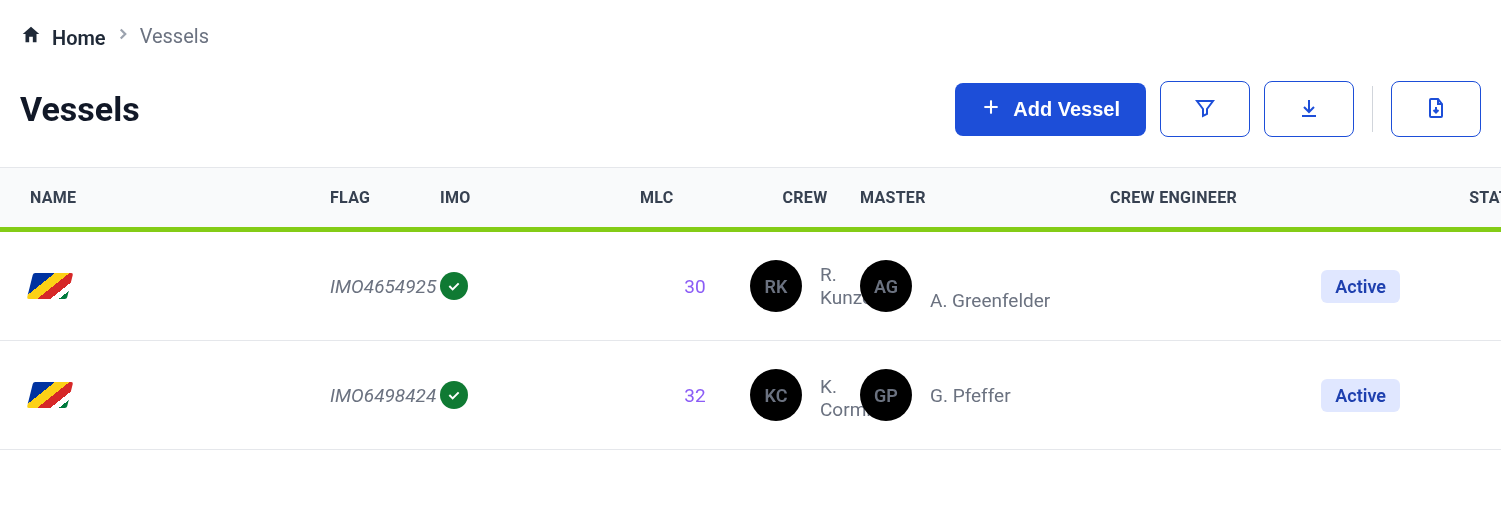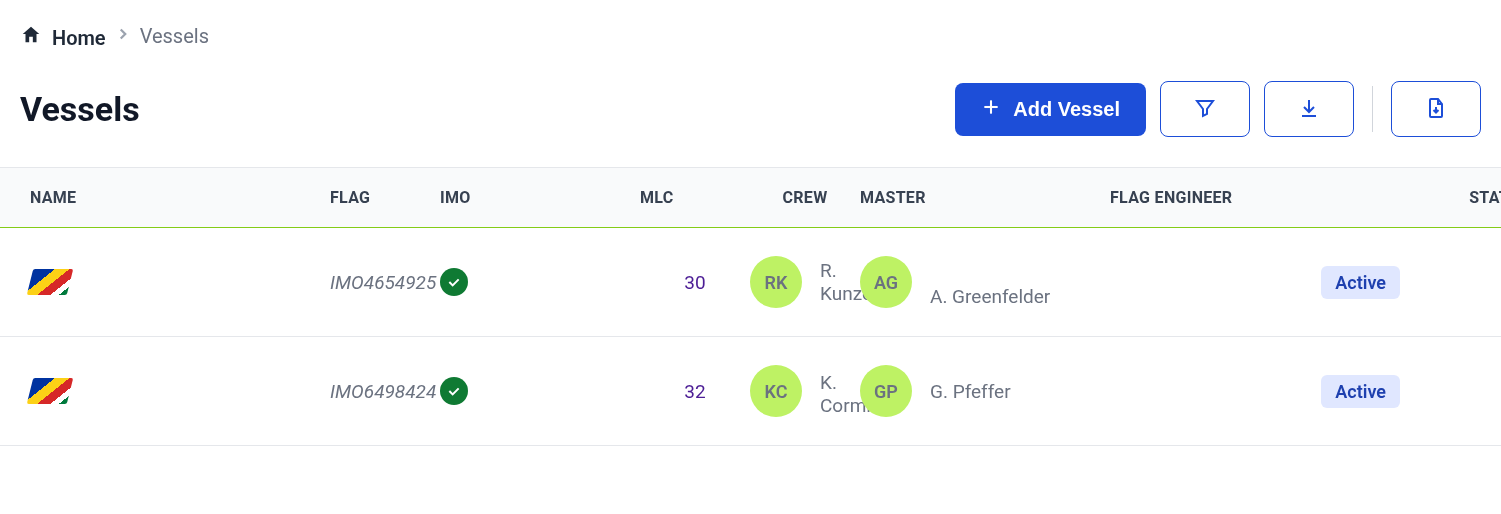--- a/index.html
+++ b/index.html
@@ -79,21 +79,21 @@
   }
   .table {
     width: 100%;
   }
   .thead {
     display: grid;
     grid-template-columns: 300px 110px 200px 110px 110px 250px 290px 130px;
     align-items: center;
     background: #f9fafb;
     border-top: 1px solid #e5e7eb;
-    border-bottom: 1px solid #84cc16;
+    border-bottom: 5px solid #84cc16;
     padding: 20px 30px;
     font-size: 16px;
     font-weight: 700;
     color: #374151;
     letter-spacing: 0.3px;
   }
   .thead .right { text-align: right; }
   .trow {
     display: grid;
     grid-template-columns: 300px 110px 200px 110px 110px 250px 290px 130px;
@@ -142,32 +142,32 @@
   .check-badge {
     width: 28px;
     height: 28px;
     border-radius: 50%;
     background: #0f7a33;
     display: flex;
     align-items: center;
     justify-content: center;
   }
   .check-badge svg { stroke: #fff; }
-  .crew-text { color: #4c1d95; text-align: center;}
+  .crew-text { color: #8b5cf6; text-align: center;}
   .person-cell {
     display: flex;
     align-items: center;
     gap: 18px;
   }
   .person-cell.stack { align-items: flex-end; }
   .avatar-initials {
     width: 52px;
     height: 52px;
     border-radius: 50%;
-    background: #bef264;
+    background: #000000;
     color: #6b7280;
     display: flex;
     align-items: center;
     justify-content: center;
     font-weight: 600;
     font-size: 18px;
     flex-shrink: 0;
   }
   .person-name { color: #6b7280; }
   .person-stack { display: flex; flex-direction: column; gap: 6px; }
@@ -245,21 +245,21 @@
 </div>
 
 <div class="table">
   <div class="thead">
     <div>NAME</div>
     <div>FLAG</div>
     <div>IMO</div>
     <div>MLC</div>
     <div style="text-align:center;">CREW</div>
     <div>MASTER</div>
-    <div>FLAG ENGINEER</div>
+    <div>CREW ENGINEER</div>
     <div class="right">STATUS</div>
   </div>
 
   <div class="trow">
     <div>
         <div class="flag"></div>
       </div>
     <div class="imo-text">IMO4654925</div>
     <div>
       <div class="check-badge">

